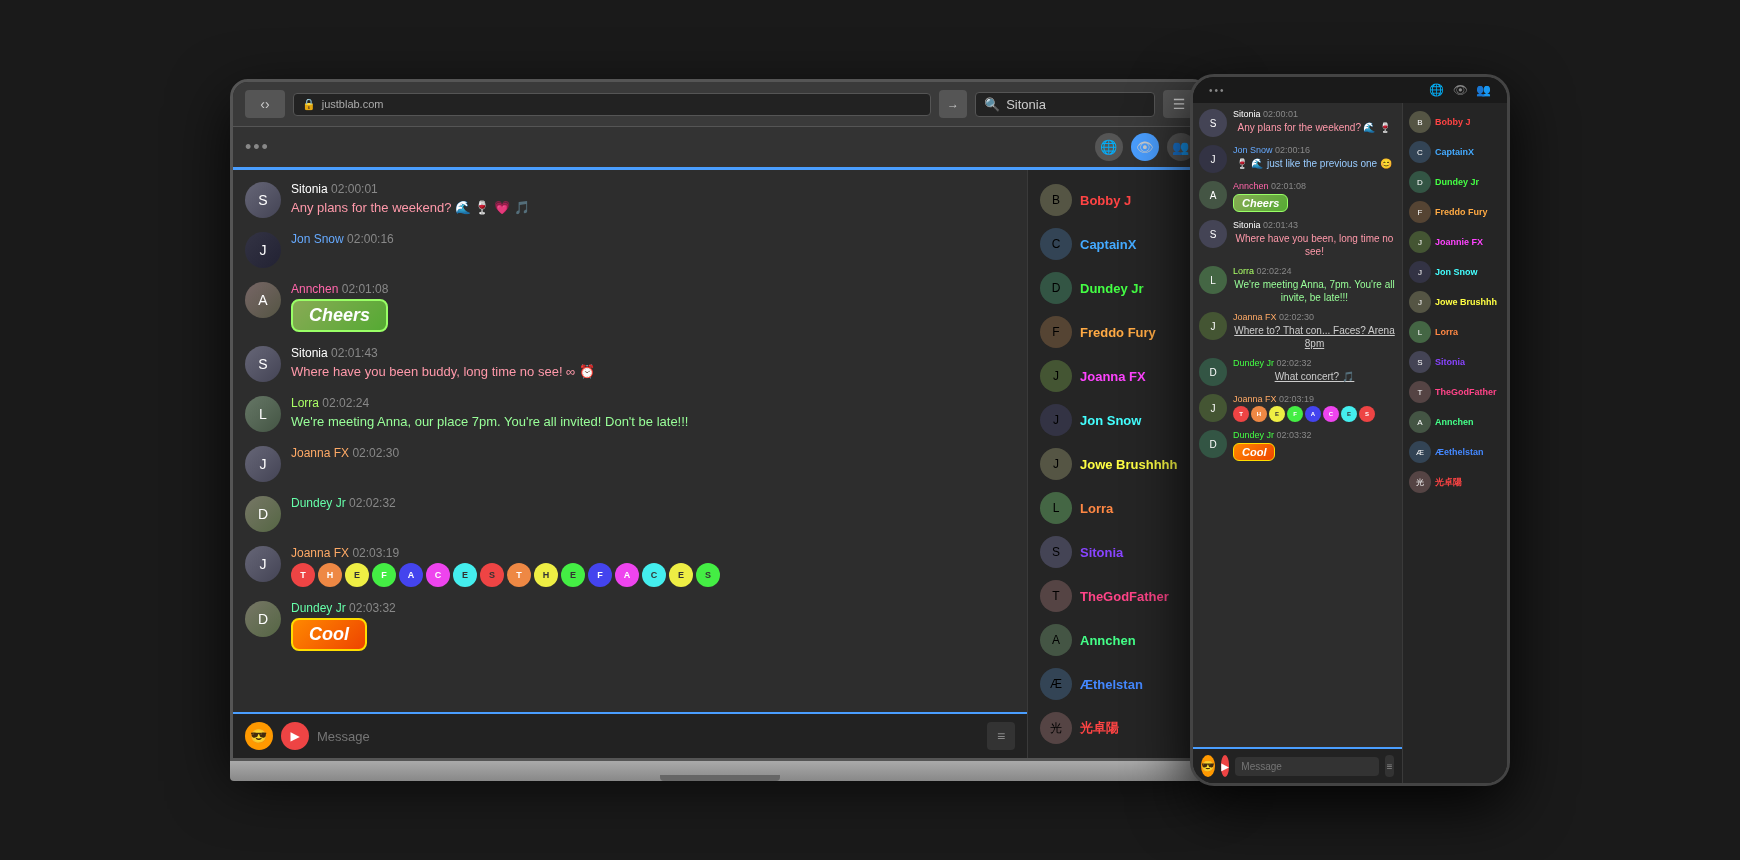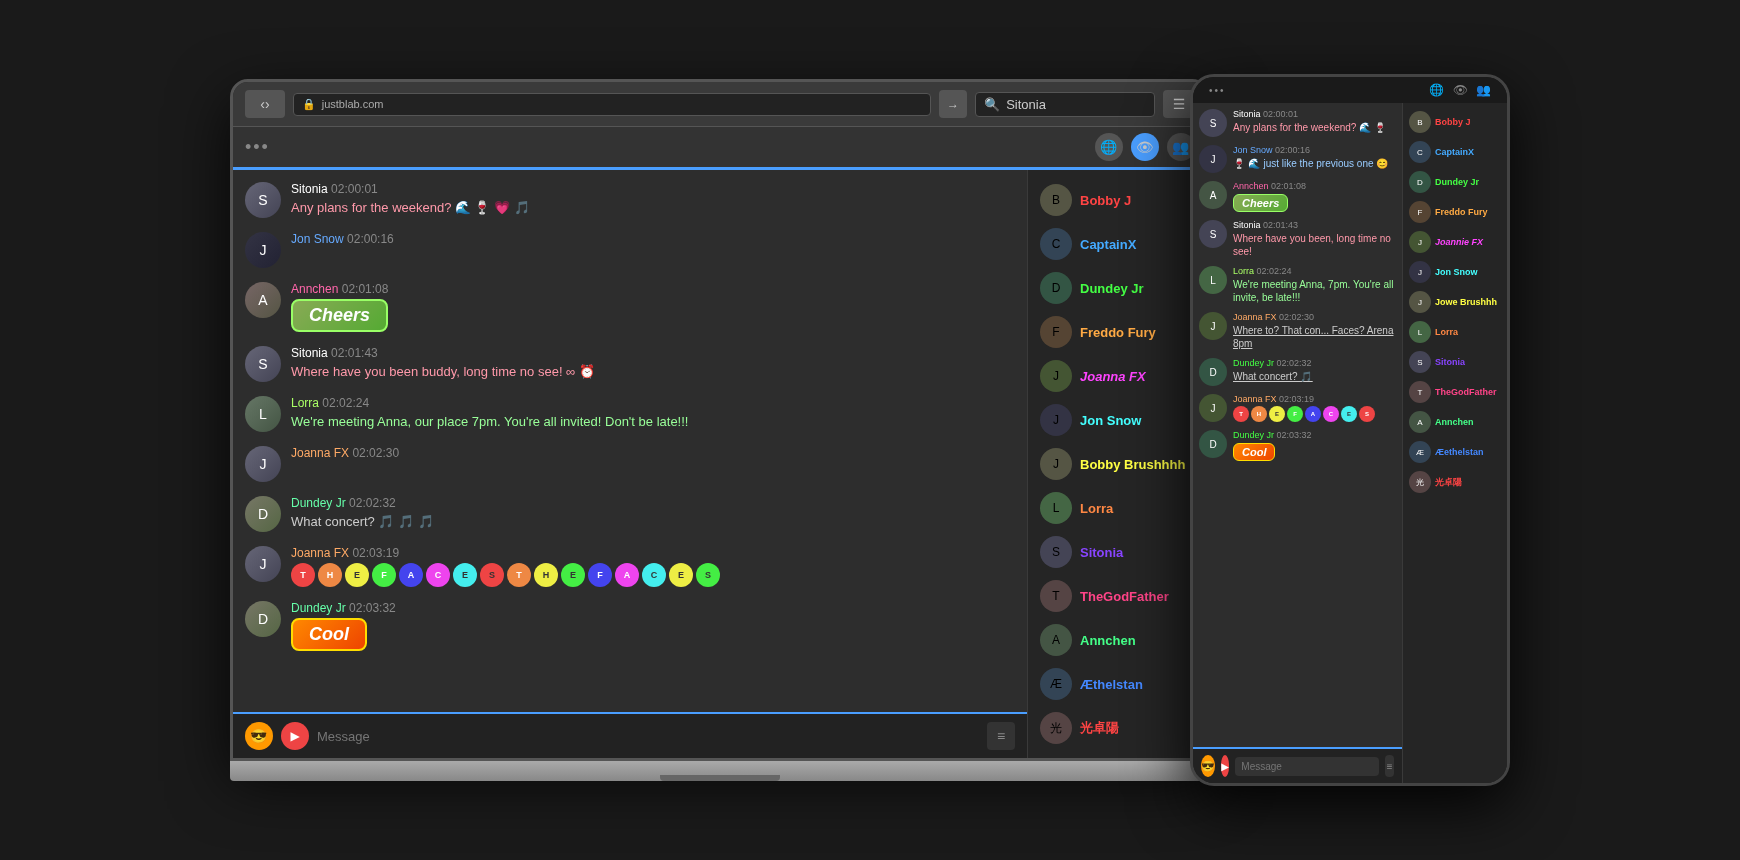--- a/index.html
+++ b/index.html
@@ -270,21 +270,21 @@
       background: #555;
       flex-shrink: 0;
       display: flex; align-items: center; justify-content: center;
       font-size: 12px;
     }
     .user-name { font-size: 13px; font-weight: bold; }
     .un-bobby { color: #f44; }
     .un-captainx { color: #4af; }
     .un-dundeejr { color: #4f4; }
     .un-freddo { color: #fa4; }
-    .un-joanna { color: #f4f; font-style: italic; }
+    .un-joanna { color: #f4f; }
     .un-jonsnow { color: #4ff; }
     .un-jowe { color: #ff4; }
     .un-lorra { color: #f84; }
     .un-sitonia { color: #84f; }
     .un-godfather { color: #f48; }
     .un-annchen { color: #4f8; }
     .un-aethelstan { color: #48f; }
     .un-guangyang { color: #f44; }
 
     .laptop-base {
@@ -353,21 +353,21 @@
       width: 28px; height: 28px;
       border-radius: 50%;
       background: #555;
       flex-shrink: 0;
       font-size: 10px;
       display: flex; align-items: center; justify-content: center;
       color: #fff;
     }
     .phone-msg-content { flex: 1; min-width: 0; }
     .phone-msg-header { font-size: 9px; color: #888; margin-bottom: 2px; }
-    .phone-msg-text { font-size: 10px; line-height: 1.3; }
+    .phone-msg-text { font-size: 10px; line-height: 1.3; text-align: center; }
     .pm-pink { color: #f9a; }
     .pm-cyan { color: #9cf; }
     .pm-white { color: #ccc; text-decoration: underline; }
     .pm-lime { color: #9f9; }
 
     .phone-cheers {
       background: linear-gradient(135deg, #8a5, #5a3);
       color: #fff; font-size: 11px; font-weight: bold; font-style: italic;
       padding: 2px 8px; border-radius: 6px; display: inline-block;
       border: 1px solid #9f6;
@@ -521,21 +521,20 @@
             </div>
           </div>
 
           <div class="msg-row">
             <div class="avatar dundeejr">D</div>
             <div class="msg-content">
               <div class="msg-header">
                 <span class="name-dundeejr">Dundey Jr</span>
                 <span> 02:02:32</span>
               </div>
-              <div class="msg-text white">What concert? 🎵 🎵 🎵</div>
             </div>
           </div>
 
           <div class="msg-row">
             <div class="avatar joannafx">J</div>
             <div class="msg-content">
               <div class="msg-header">
                 <span class="name-joannafx">Joanna FX</span>
                 <span> 02:03:19</span>
               </div>
@@ -601,21 +600,21 @@
         <div class="user-item">
           <div class="user-avatar" style="background:#453;">J</div>
           <span class="user-name un-joanna">Joanna FX</span>
         </div>
         <div class="user-item">
           <div class="user-avatar" style="background:#334;">J</div>
           <span class="user-name un-jonsnow">Jon Snow</span>
         </div>
         <div class="user-item">
           <div class="user-avatar" style="background:#554;">J</div>
-          <span class="user-name un-jowe">Bobby Brushhhh</span>
+          <span class="user-name un-jowe">Jowe Brushhhh</span>
         </div>
         <div class="user-item">
           <div class="user-avatar" style="background:#464;">L</div>
           <span class="user-name un-lorra">Lorra</span>
         </div>
         <div class="user-item">
           <div class="user-avatar" style="background:#445;">S</div>
           <span class="user-name un-sitonia">Sitonia</span>
         </div>
         <div class="user-item">

